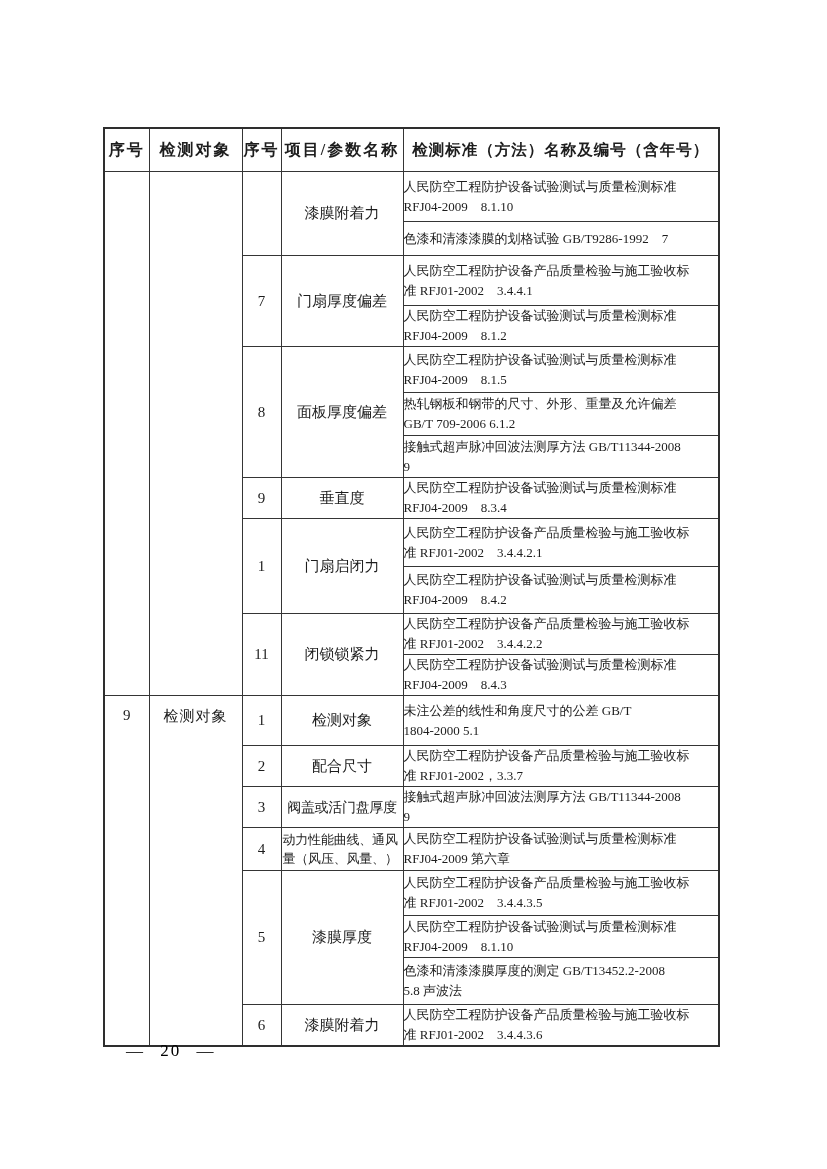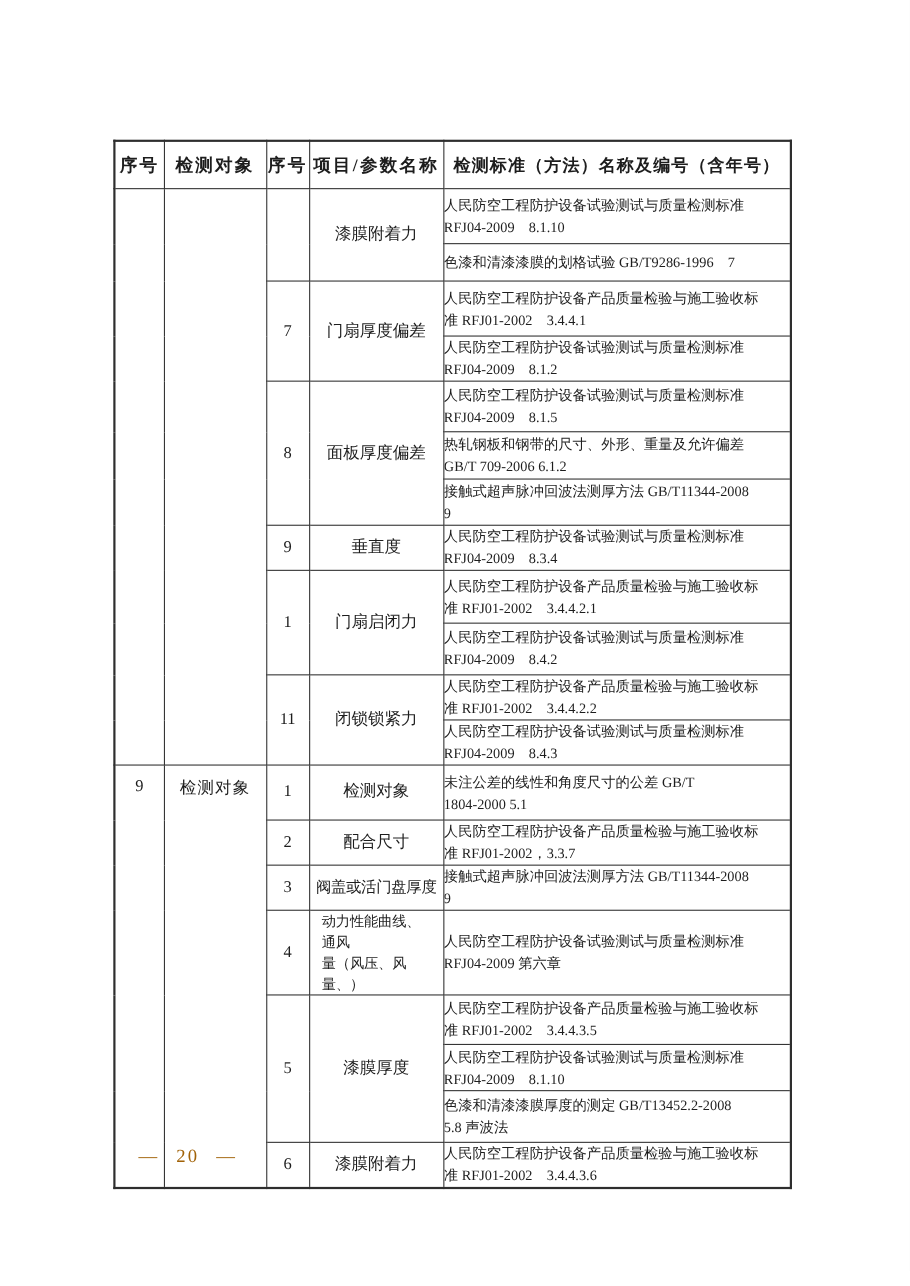--- a/index.html
+++ b/index.html
@@ -32,30 +32,30 @@
   }
   td.c1.top, td.c2.top { vertical-align:top; padding-top:11px; }
   td.c2 {
     text-align:center; font-size:15px; letter-spacing:1px;
   }
   td.c4 {
     text-align:center; vertical-align:middle; font-size:15px;
     white-space:pre-line; line-height:19px;
   }
   td.c4.tight { font-size:14px; letter-spacing:-0.3px; }
-  td.c4.small { font-size:13px; letter-spacing:-0.2px; text-align:left; padding:0 11px; }
+  td.c4.small { font-size:13px; letter-spacing:-0.2px; text-align:left; padding:0 1px; }
   td.c5 {
     text-align:left; vertical-align:middle;
     font-size:13px; line-height:20px;
     padding:1px 3px; white-space:pre-line;
   }
   .page-number {
     position:absolute; left:126px; top:1041px;
     font-size:17px; letter-spacing:2px; word-spacing:9px;
-    color:#a16207;
+    color:#000000;
   }
 </style>
 </head>
 <body>
 
 <div class="page">
 
   <table class="std">
     <colgroup>
       <col style="width:45px">
@@ -77,21 +77,21 @@
 
       <tr style="height:50px">
         <td class="c1" rowspan="12"></td>
         <td class="c2" rowspan="12"></td>
         <td class="c3" rowspan="2"></td>
         <td class="c4" rowspan="2">漆膜附着力</td>
         <td class="c5">人民防空工程防护设备试验测试与质量检测标准
 RFJ04-2009　8.1.10</td>
       </tr>
       <tr style="height:34px">
-        <td class="c5">色漆和清漆漆膜的划格试验 GB/T9286-1996　7</td>
+        <td class="c5">色漆和清漆漆膜的划格试验 GB/T9286-1992　7</td>
       </tr>
       <tr style="height:50px">
         <td class="c3" rowspan="2">7</td>
         <td class="c4" rowspan="2">门扇厚度偏差</td>
         <td class="c5">人民防空工程防护设备产品质量检验与施工验收标
 准 RFJ01-2002　3.4.4.1</td>
       </tr>
       <tr style="height:36px">
         <td class="c5">人民防空工程防护设备试验测试与质量检测标准
 RFJ04-2009　8.1.2</td>

